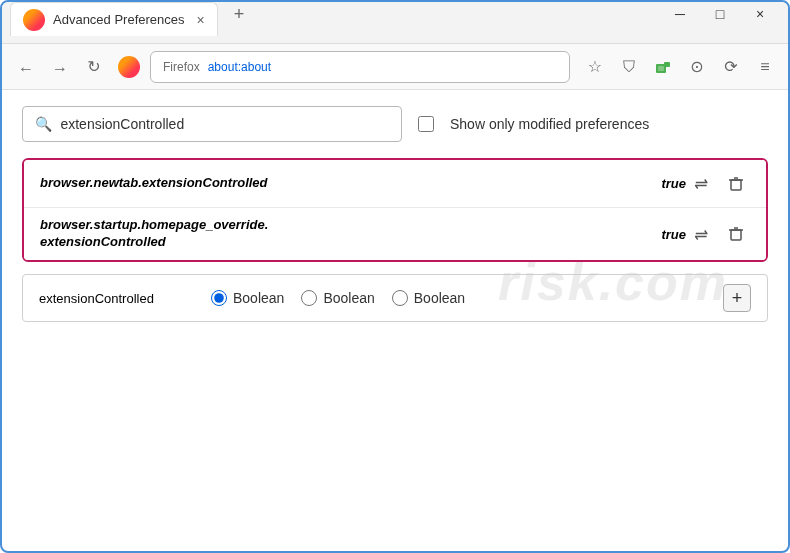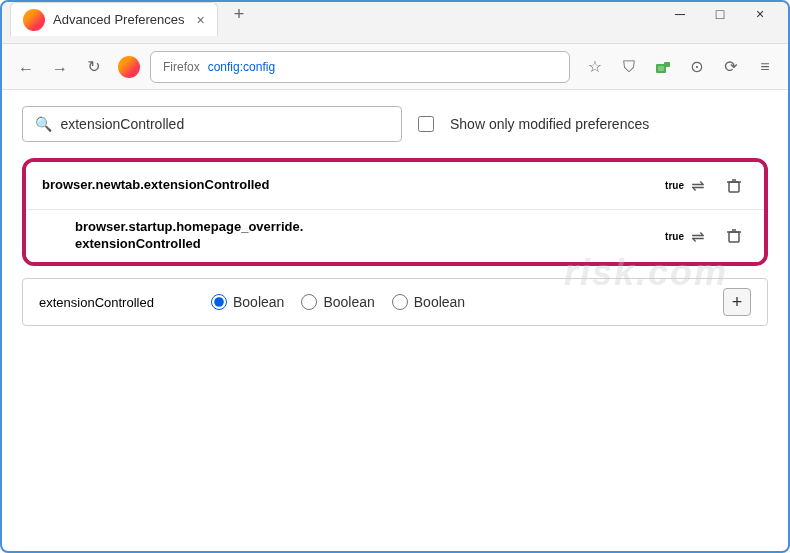--- a/index.html
+++ b/index.html
@@ -172,44 +172,45 @@
       cursor: pointer;
     }
     .checkbox-label input[type="checkbox"] {
       width: 16px;
       height: 16px;
       cursor: pointer;
     }
 
     
     .pref-table {
-      border: 4px solid #be185d;
-      border-radius: 12px;
+      border: 2px solid #be185d;
+      border-radius: 6px;
       overflow: hidden;
       margin-bottom: 12px;
+      font-style: italic;
     }
     .pref-row {
       display: flex;
       align-items: center;
       padding: 0 16px;
       height: 48px;
       border-bottom: 1px solid #e8e8e8;
       background: #fff;
     }
     .pref-row:last-child { border-bottom: none; }
     .pref-name {
       font-weight: 700;
       font-size: 13px;
       color: #000;
       flex: 1;
       line-height: 1.3;
     }
     .pref-value {
       font-weight: 700;
-      font-size: 10px;
+      font-size: 13px;
       color: #000;
       margin-right: auto;
       padding-left: 16px;
     }
     .pref-actions {
       display: flex;
       gap: 8px;
       align-items: center;
     }
     .pref-icon-btn {
@@ -269,23 +270,23 @@
       border-radius: 4px;
       cursor: pointer;
       font-size: 18px;
       color: #333;
       background: #f5f5f5;
     }
 
     
     .watermark {
       position: absolute;
-      bottom: 48px;
+      bottom: 26px;
       right: 60px;
-      font-size: 36px;
+      font-size: 52px;
       font-weight: 700;
       color: rgba(200, 200, 200, 0.35);
       pointer-events: none;
       user-select: none;
       font-style: italic;
       letter-spacing: 2px;
     }
 
     
     .ff-icon {
@@ -324,21 +325,21 @@
   </div>
 </div>
 
 <div class="nav-bar">
   <div class="nav-btn">←</div>
   <div class="nav-btn">→</div>
   <div class="nav-btn">↻</div>
   <span class="ff-icon" style="margin: 0 4px;"></span>
   <div class="address-bar">
     <span class="address-text">Firefox</span>
-    <span class="address-url">config:config</span>
+    <span class="address-url">about:about</span>
   </div>
   <div class="nav-icons">
     <div class="nav-icon">☆</div>
     <div class="nav-icon">⛉</div>
     <div class="nav-icon">
       <svg width="16" height="16" viewBox="0 0 16 16" fill="currentColor" style="color:#e8a000">
         <rect x="1" y="5" width="10" height="9" rx="1" fill="#4caf50"></rect>
         <rect x="9" y="3" width="6" height="5" rx="1" fill="#4caf50"></rect>
         <rect x="3" y="7" width="6" height="5" rx="1" fill="#fff" opacity="0.3"></rect>
       </svg>
@@ -374,21 +375,21 @@
             <rect x="3" y="4" width="10" height="10" rx="1"></rect>
             <line x1="1" y1="4" x2="15" y2="4"></line>
             <line x1="6" y1="2" x2="10" y2="2"></line>
           </svg>
         </div>
       </div>
     </div>
 
     <div class="pref-row tall">
       <div style="flex:1; display:flex; align-items:center;">
-        <div style="flex:1;margin-left:33px;">
+        <div style="flex:1;">
           <div class="pref-name">browser.startup.homepage_override.</div>
           <div class="pref-name">extensionControlled</div>
         </div>
         <span class="pref-value">true</span>
       </div>
       <div class="pref-actions">
         <div class="pref-icon-btn">⇌</div>
         <div class="pref-icon-btn">
           <svg width="16" height="16" viewBox="0 0 16 16" fill="none" stroke="#555" stroke-width="1.5">
             <rect x="3" y="4" width="10" height="10" rx="1"></rect>

